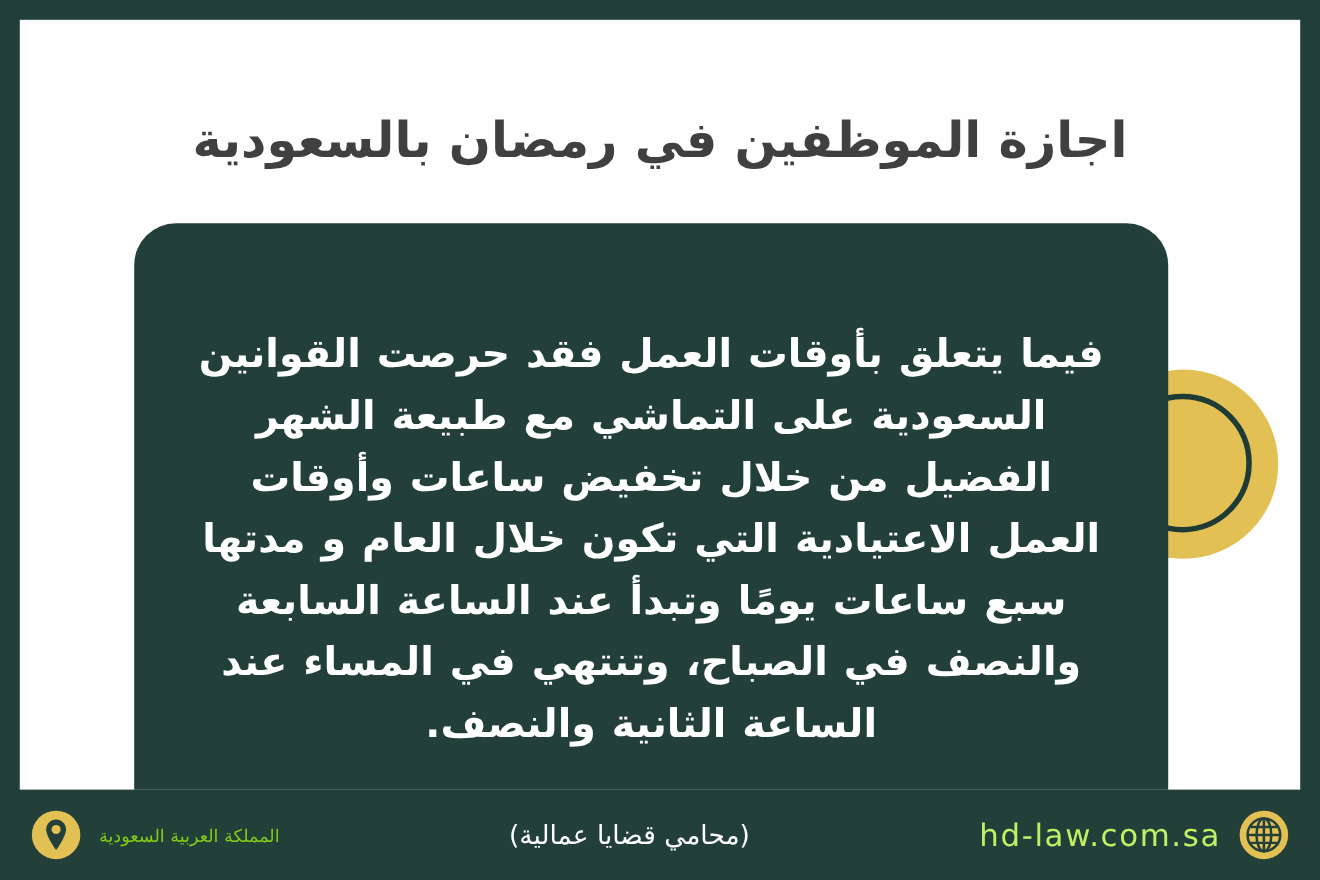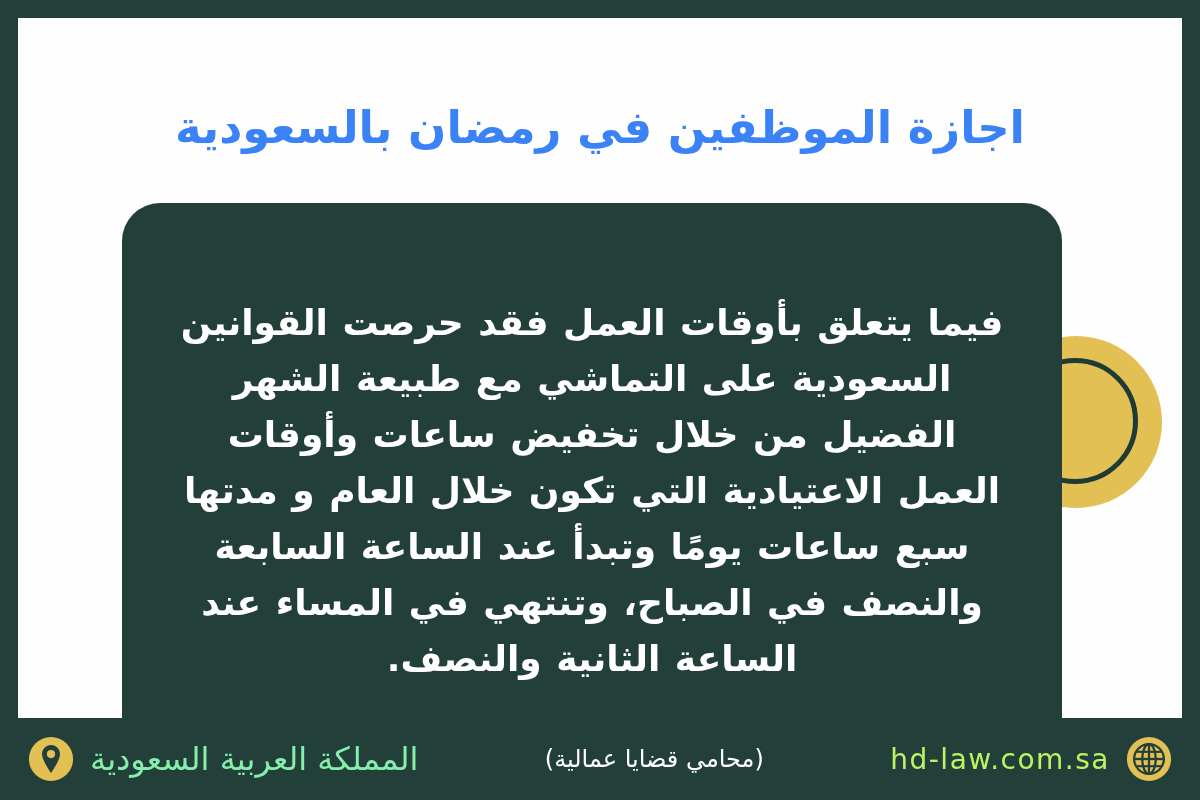--- a/index.html
+++ b/index.html
@@ -36,21 +36,21 @@
   }
 
   
   .title {
     position: absolute;
     left: 0;
     top: 52px;
     width: 100%;
     text-align: center;
     direction: rtl;
-    color: #3b82f6;
+    color: #404040;
     font-size: 45px;
     font-weight: 700;
     line-height: 1.25;
     letter-spacing: 0px;
     padding: 0 40px;
     box-sizing: border-box;
     white-space: nowrap;
   }
 
   
@@ -147,23 +147,23 @@
     margin-right: 0px;
   }
   .site-url {
     color: #bef264;
     font-family: "DejaVu Sans", "Liberation Sans", sans-serif;
     font-size: 28px;
     letter-spacing: 1.5px;
     direction: ltr;
   }
   .region-label {
-    color: #86efac;
-    direction: rtl;
-    font-size: 32px;
+    color: #84cc16;
+    direction: rtl;
+    font-size: 16px;
     font-weight: 400;
   }
   .ficon {
     width: 46px;
     height: 46px;
     flex: 0 0 auto;
     display: block;
   }
 </style>
 </head>

